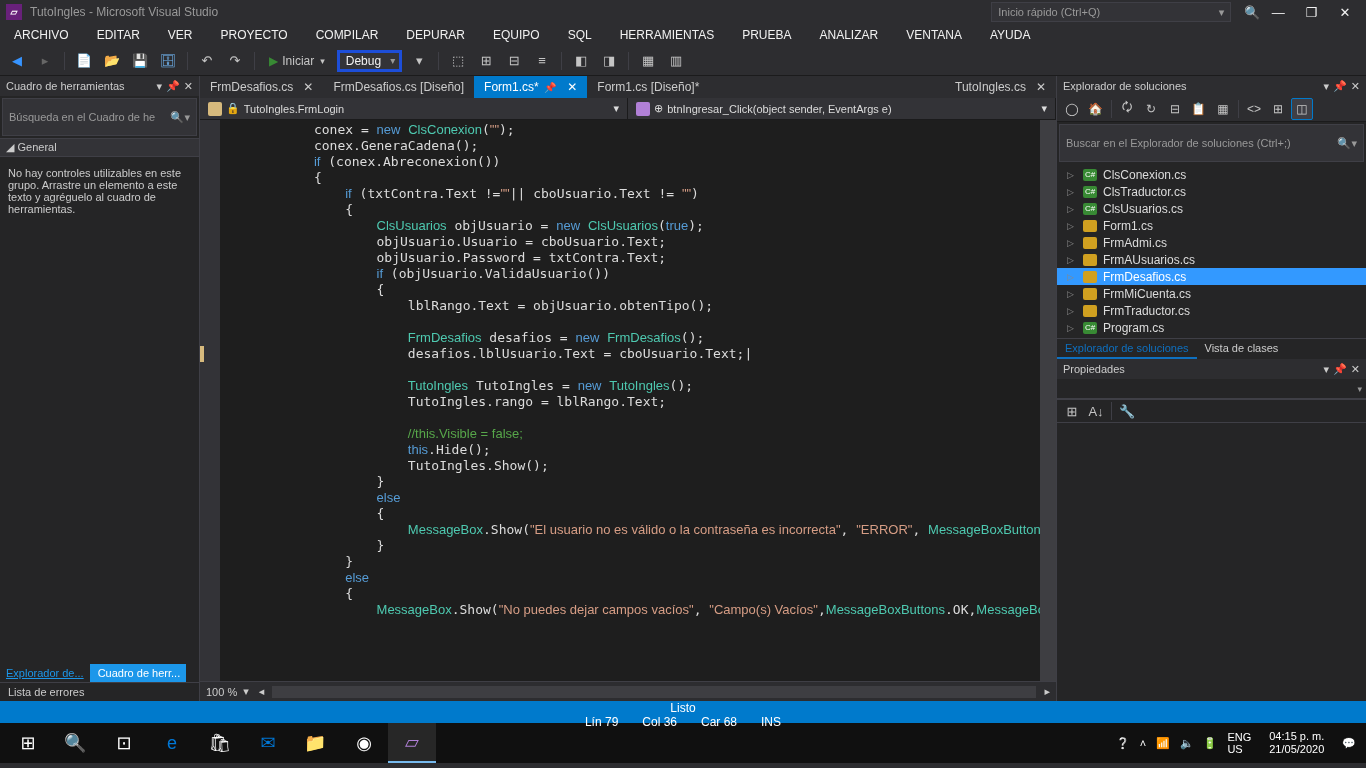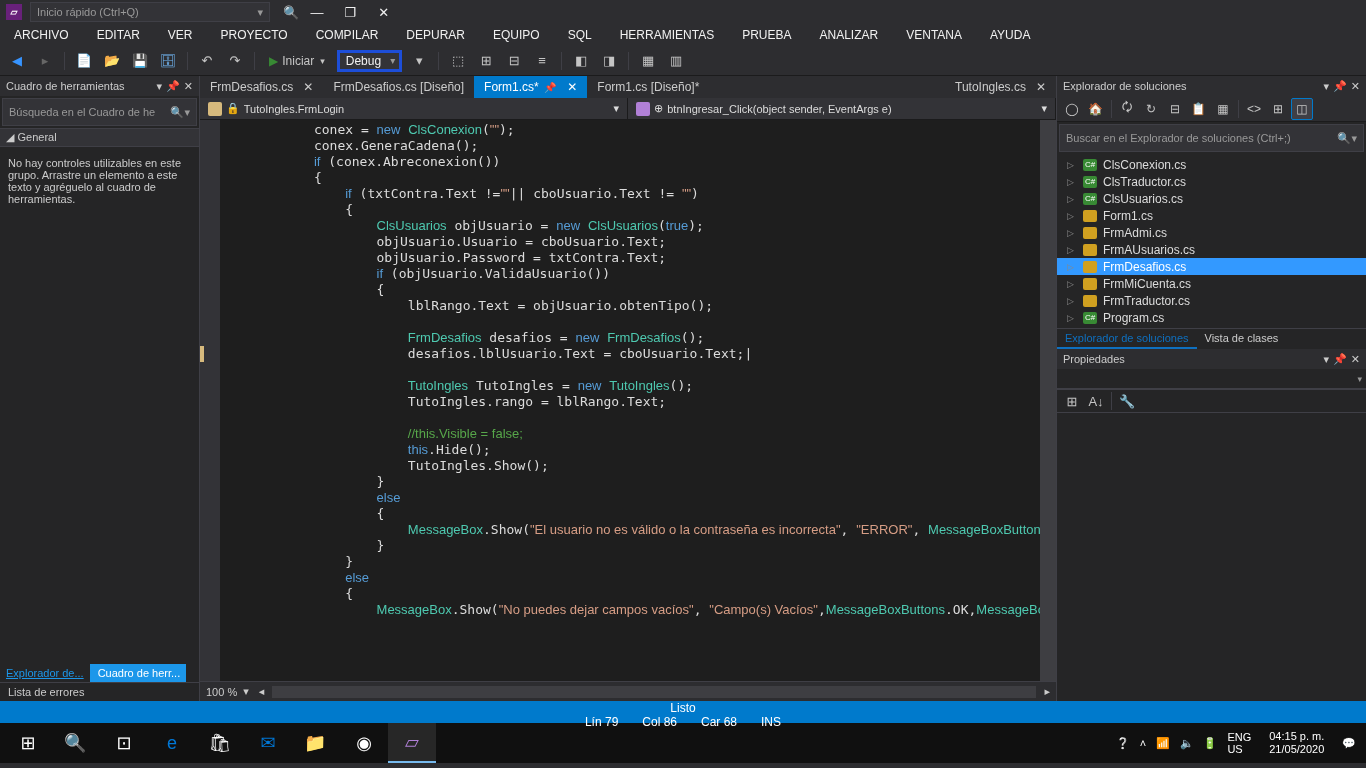--- a/index.html
+++ b/index.html
@@ -15,21 +15,21 @@
 .tb-btn { width: 22px; height: 22px; display: inline-flex; align-items: center; justify-content: center; color: #c5c5c5; cursor: pointer; border-radius: 2px; font-size: 13px;}
 .tb-sep { width: 1px; height: 18px; background: #3f3f46; margin: 0 2px; }
 .tb-start { color: #c5c5c5; display: inline-flex; align-items: center; gap: 4px; padding: 2px 6px; cursor: pointer; }
 .tb-play { color: #388a34; }
 .tb-combo { background: #333337; border: 3px solid #1d4ed8; height: 22px; padding: 0 18px 0 6px; color: #f1f1f1; font-size: 12px; display:inline-flex; align-items:center; position:relative;}
 .tb-combo::after { content:"▾"; position:absolute; right:4px; color:#999; font-size:10px;}
 .main { display: flex; height: 625px; }
 .left-panel { width: 200px; background: #252526; border-right: 1px solid #3f3f46; display: flex; flex-direction: column; }
 .panel-header { height: 20px; background: #2d2d30; display: flex; align-items: center; padding: 0 6px; font-size: 11px; color: #ccc; justify-content: space-between; }
 .panel-header .ph-icons span { margin-left: 4px; cursor: pointer; font-size: 11px; }
-.search-box { background: #333337; border: 1px solid #3f3f46; height: 28px; margin: 2px; padding: 0 6px; color: #999; font-size: 11px; display:flex; align-items:center; justify-content:space-between;}
+.search-box { background: #333337; border: 1px solid #3f3f46; height: 38px; margin: 2px; padding: 0 6px; color: #999; font-size: 11px; display:flex; align-items:center; justify-content:space-between;}
 .group-hdr { background: #333337; padding: 2px 6px; font-size: 11px; color: #ccc; border-top:1px solid #3f3f46; border-bottom:1px solid #3f3f46;}
 .toolbox-msg { padding: 10px 8px; font-size: 11px; color: #ccc; text-align: left; }
 .left-tabs { display: flex; font-size: 11px; margin-top: 30px; }
 .left-tabs .lt { padding: 3px 6px; cursor: pointer; color:#ccc;}
 .left-tabs .lt.active { background: #1c97ea; color: #fff; padding-left: 8px; }
 .left-tabs .lt.inactive { color: #1c97ea; text-decoration: underline; }
 .errors-bar { background: #252526; padding: 3px 8px; font-size: 11px; color: #ccc; border-top:1px solid #3f3f46;}
 .center { flex: 1; display: flex; flex-direction: column; background: #1e1e1e; overflow:hidden;}
 .doc-tabs { height: 22px; background: #2d2d30; display: flex; align-items: stretch; }
 .doc-tab { padding: 0 10px; display: flex; align-items: center; font-size: 12px; color: #ccc; cursor: pointer; gap:6px; white-space:nowrap;}
@@ -73,20 +73,21 @@
 .taskbar .tk-spacer { flex: 1; }
 .taskbar .tk-tray { display: flex; align-items: center; gap: 10px; color: #fff; font-size: 11px; padding-right: 6px;}
 .tk-clock { text-align: right; line-height: 13px; padding:0 8px;}
 .mark { position:absolute; left:0; width:4px; background:#d7ba7d; }
 </style>
 </head>
 <body>
 
 <div class="title-bar">
   <span class="logo">▱</span>
+  <span class="title">TutoIngles - Microsoft Visual Studio</span>
   <div class="quick">
       <span>Inicio rápido (Ctrl+Q)</span>
       <span style="margin-left:auto">▾</span>
     </div>
   <span class="tb-btn">🔍</span>
   <div class="win-controls">
     <span>—</span>
     <span>❐</span>
     <span>✕</span>
   </div>
@@ -327,21 +328,21 @@
       <span class="tb-btn">🔧</span>
     </div>
     <div class="props"></div>
   </div>
 </div>
 
 <div class="status-bar">
   <span>Listo</span>
   <div class="sb-right">
     <span>Lín 79</span>
-    <span>Col 86</span>
+    <span>Col 36</span>
     <span>Car 68</span>
     <span>INS</span>
   </div>
 </div>
 
 <div class="taskbar">
   <div class="tk-btn">⊞</div>
   <div class="tk-btn">🔍</div>
   <div class="tk-btn">⊡</div>
   <div class="tk-btn" style="color:#0078d7">e</div>

